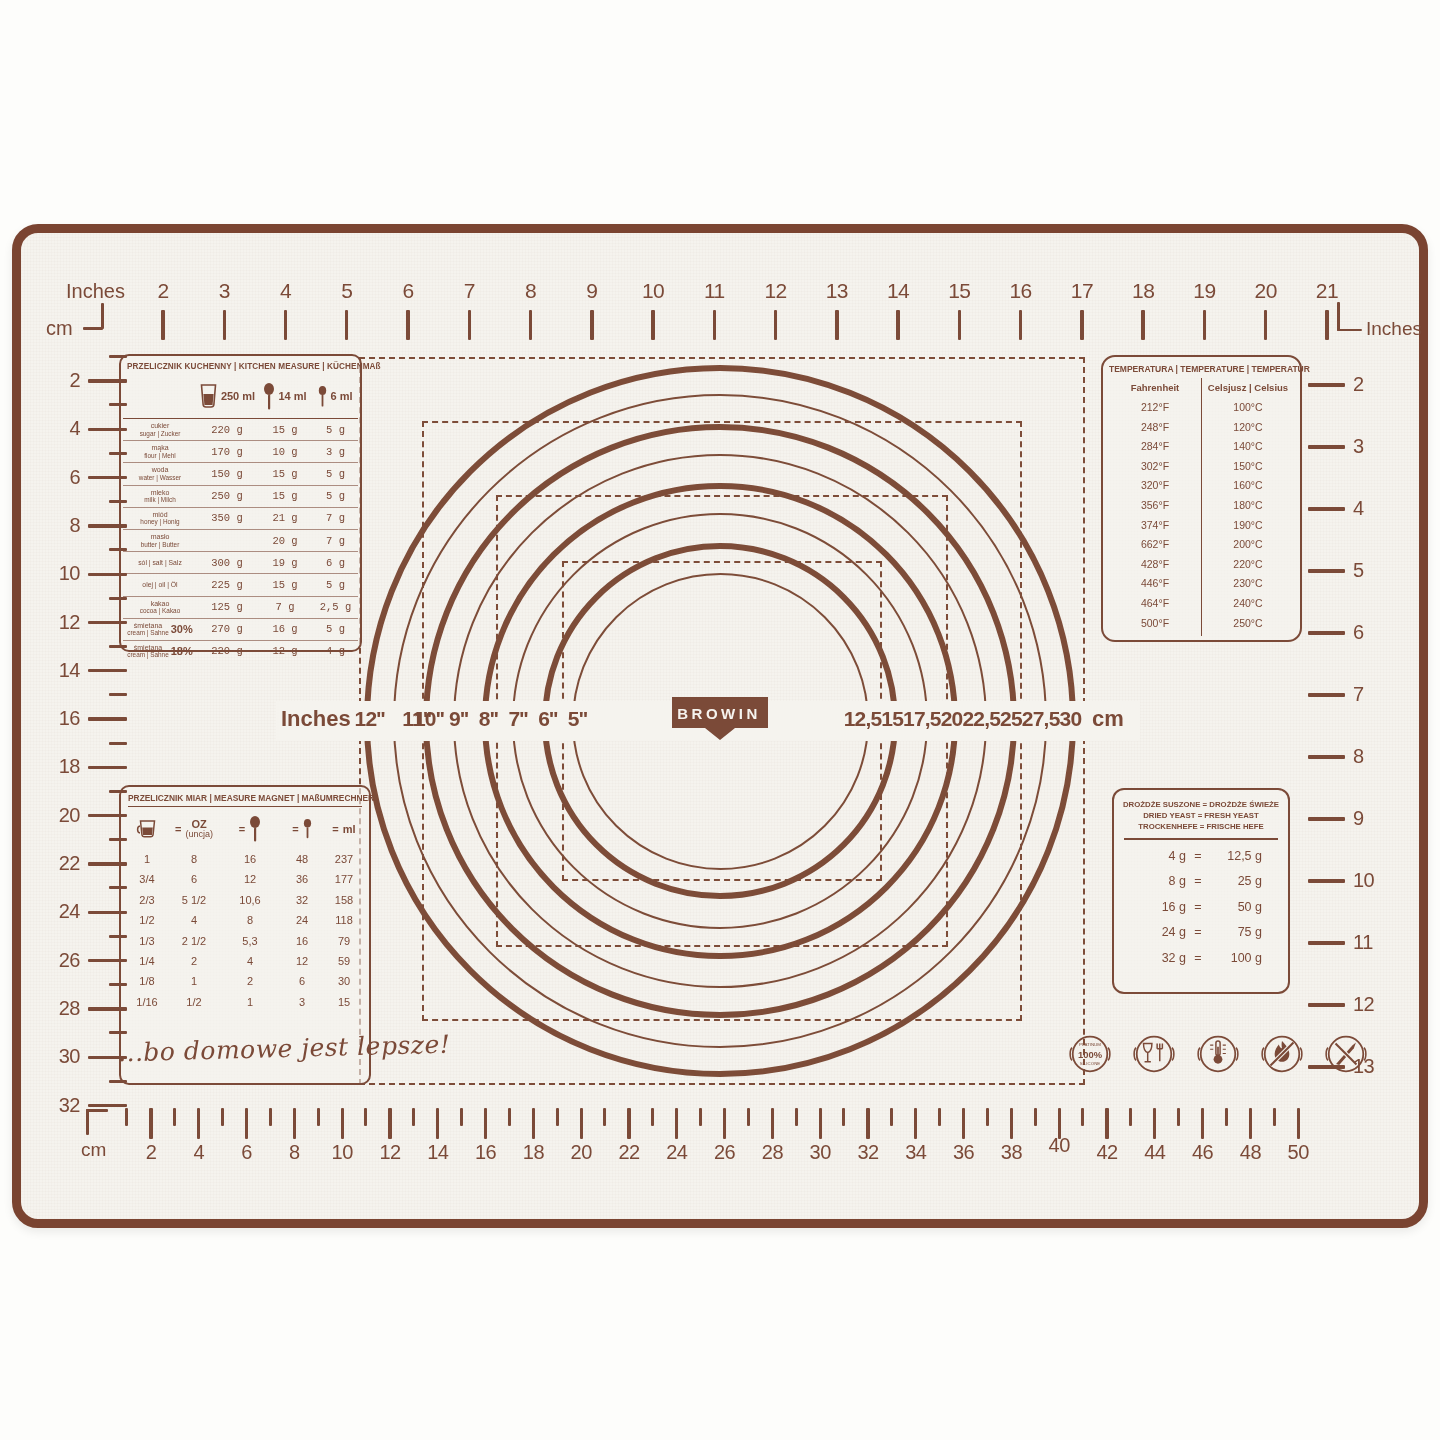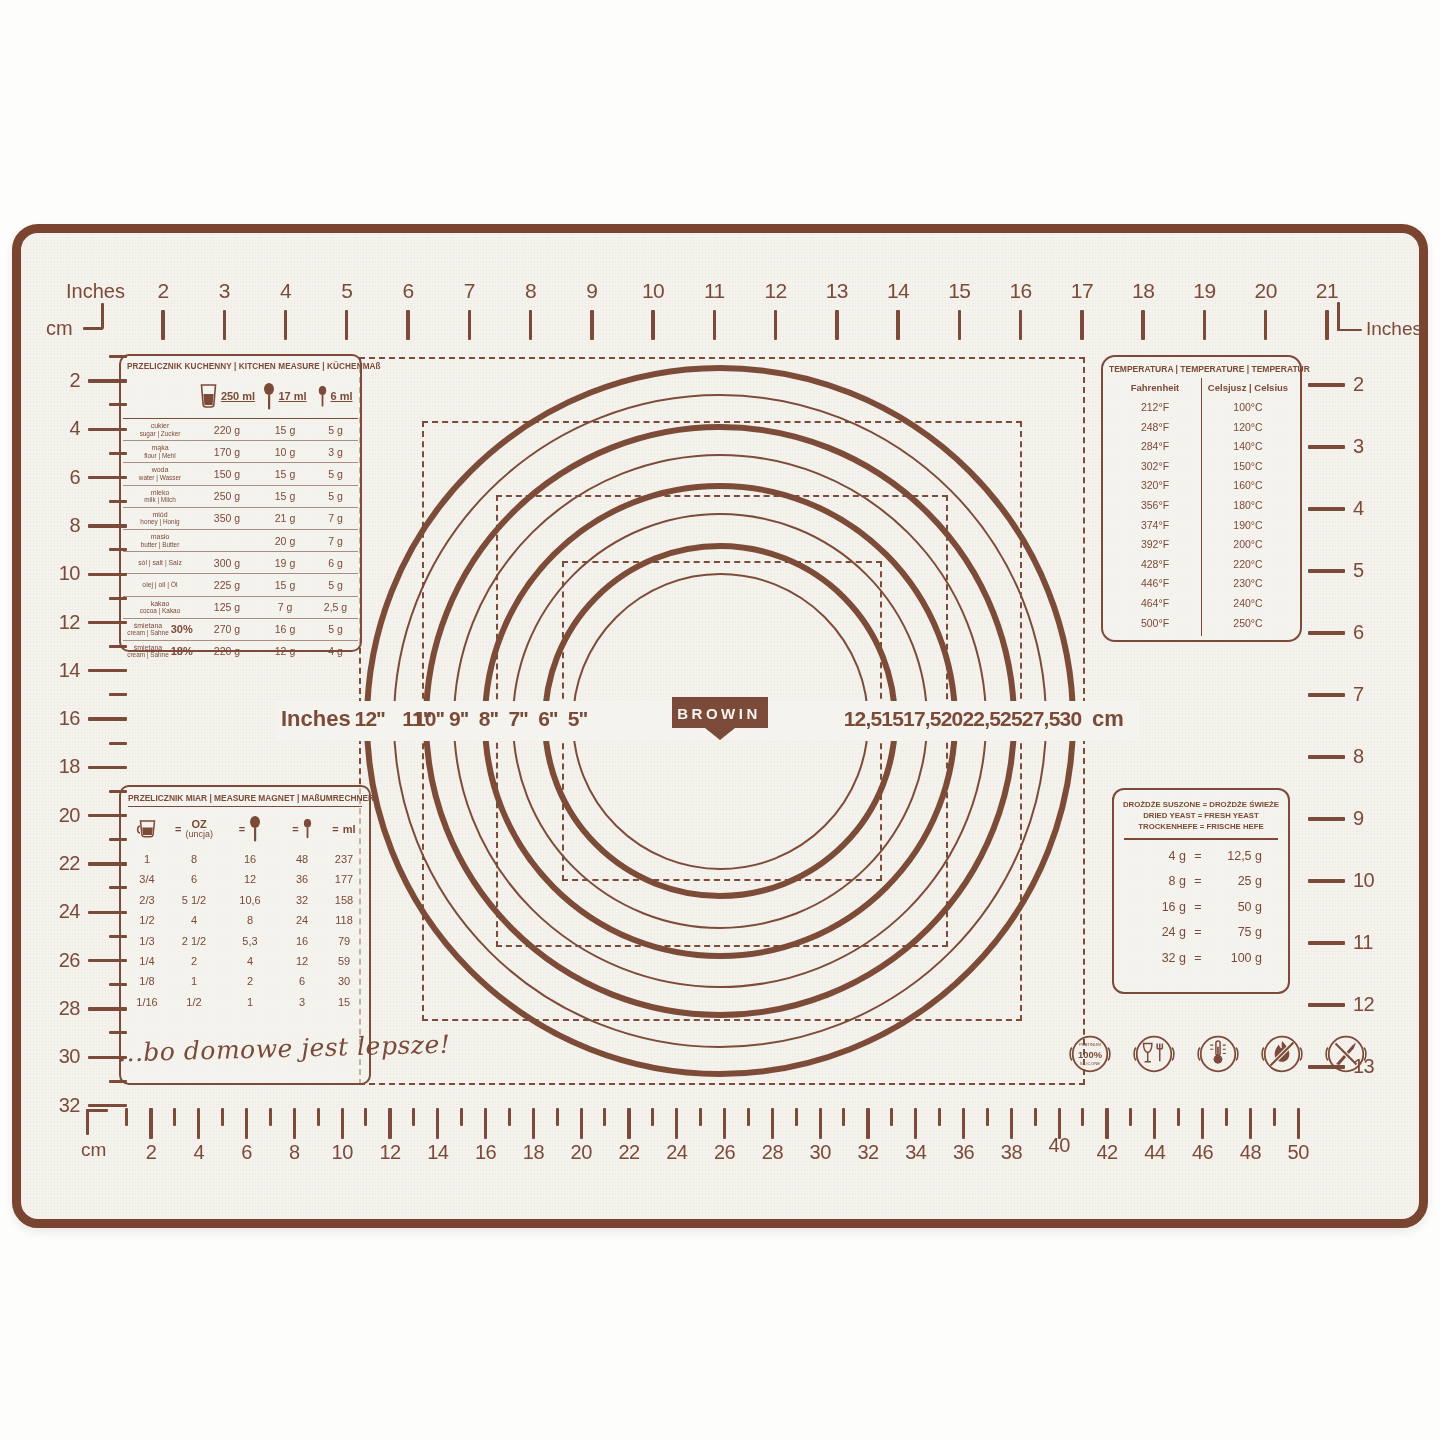--- a/index.html
+++ b/index.html
@@ -19,24 +19,24 @@
   .circ{position:absolute;border-style:solid;border-color:#7d4c38;border-radius:50%;box-sizing:border-box;}
   .label-band{position:absolute;left:276px;top:701px;width:864px;height:40px;background:#f5f3ee;}
   .band-label{position:absolute;top:707px;width:64px;text-align:center;font-size:21px;font-weight:bold;letter-spacing:-.8px;}
   .band-unit{position:absolute;top:706px;font-size:22px;font-weight:bold;}
   .tbl{position:absolute;box-sizing:border-box;border:2px solid #7b4a38;background:rgba(245,243,238,.6);}
   .tbl-title{font-weight:bold;white-space:nowrap;text-align:center;}
   .kitchen{left:119px;top:354px;width:243px;height:298px;border-radius:10px;padding:6px 2px 0 2px;}
   .kitchen .tbl-title{font-size:8.2px;letter-spacing:.1px;margin:0 4px 3px 4px;}
   .k-grid{display:grid;grid-template-columns:74px 60px 56px 45px;align-items:center;}
   .k-header{height:44px;}
-  .k-col{display:flex;align-items:center;justify-content:center;gap:3px;font-size:11px;font-weight:bold;white-space:nowrap;text-decoration:underline;}
+  .k-col{display:flex;align-items:center;justify-content:center;gap:3px;font-size:11px;font-weight:bold;white-space:nowrap;}
   .k-row{height:21.2px;border-top:1px solid rgba(123,74,56,.6);}
   .k-row:first-child{border-top:1.6px solid #7b4a38;}
-  .k-val{text-align:center;font-size:10.5px;white-space:nowrap;}
+  .k-val{text-align:center;font-size:10.5px;white-space:nowrap;font-family:Liberation Mono, monospace;}
   .k-name{font-size:7px;line-height:7.6px;text-align:center;}
   .k-name .sub{font-size:6.4px;}
   .k-name-flex{display:flex;align-items:center;justify-content:center;gap:2px;}
   .k-pct{font-size:11px;font-weight:bold;}
   .temp{left:1101px;top:355px;width:201px;height:287px;border-radius:14px;padding:7px 6px 0 6px;}
   .temp .tbl-title{font-size:8.5px;margin-bottom:4px;}
   .temp-body{display:flex;height:258px;}
   .temp-col{flex:1;text-align:center;}
   .temp-col.first{border-right:1.5px solid #7b4a38;}
   .temp-head{font-size:9.5px;font-weight:bold;line-height:20px;white-space:nowrap;}
@@ -255,21 +255,21 @@
           <path d="M2.5,2 h14 l-1.6,19.5 a2.8,2.8 0 0 1 -2.8,2.5 h-5.2 a2.8,2.8 0 0 1 -2.8,-2.5 z" fill="none" stroke="#7b4a38" stroke-width="1.6"></path>
           <path d="M4.4,11 l1,11 h8.2 l1,-11 z" fill="#7b4a38"></path>
         </svg>
         <span>250 ml</span>
       </div>
       <div class="k-col">
         <svg width="12" height="27" viewBox="0 0 12 27">
           <ellipse cx="6" cy="6" rx="5" ry="6" fill="#7b4a38"></ellipse>
           <rect x="5" y="11.5" width="2.2" height="15" rx="1.1" fill="#7b4a38"></rect>
         </svg>
-        <span>17 ml</span>
+        <span>14 ml</span>
       </div>
       <div class="k-col">
         <svg width="9" height="21" viewBox="0 0 9 21">
           <ellipse cx="4.5" cy="4.5" rx="3.7" ry="4.5" fill="#7b4a38"></ellipse>
           <rect x="3.6" y="8.6" width="1.8" height="12" rx="0.9" fill="#7b4a38"></rect>
         </svg>
         <span>6 ml</span>
       </div>
     </div>
     <div id="kitchenRows">
@@ -380,21 +380,21 @@
     <div class="temp-body">
       <div class="temp-col first" id="tempF">
         <div class="temp-head">Fahrenheit</div>
       <div class="temp-val">212°F</div>
           <div class="temp-val">248°F</div>
           <div class="temp-val">284°F</div>
           <div class="temp-val">302°F</div>
           <div class="temp-val">320°F</div>
           <div class="temp-val">356°F</div>
           <div class="temp-val">374°F</div>
-          <div class="temp-val">392°F</div>
+          <div class="temp-val">662°F</div>
           <div class="temp-val">428°F</div>
           <div class="temp-val">446°F</div>
           <div class="temp-val">464°F</div>
           <div class="temp-val">500°F</div>
         </div>
       <div class="temp-col" id="tempC">
         <div class="temp-head">Celsjusz | Celsius</div>
       <div class="temp-val">100°C</div>
           <div class="temp-val">120°C</div>
           <div class="temp-val">140°C</div>

